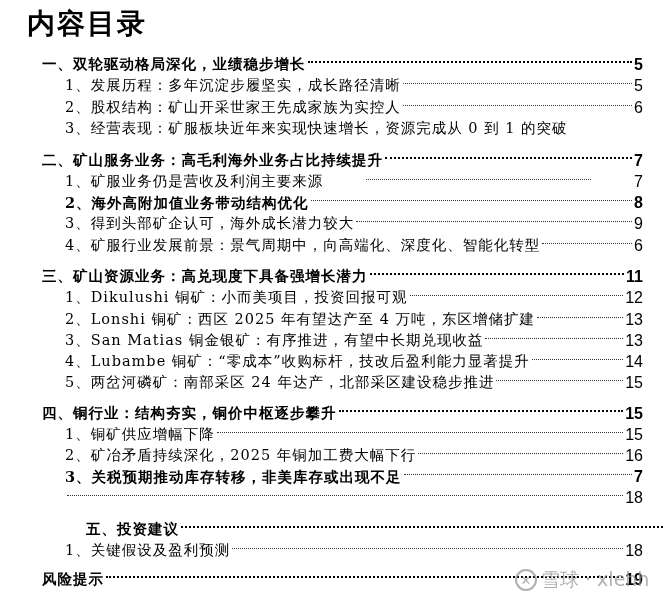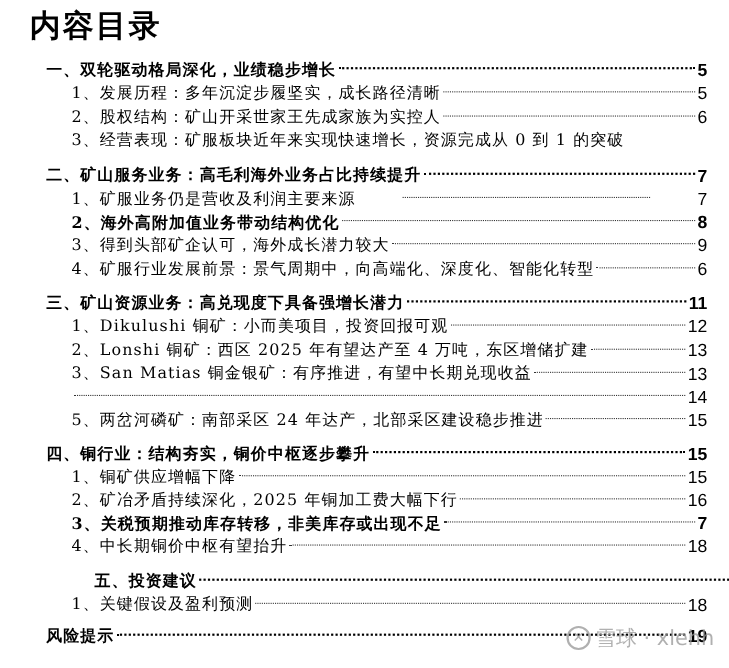--- a/index.html
+++ b/index.html
@@ -169,20 +169,21 @@
     <span class="label">2、Lonshi 铜矿：西区 2025 年有望达产至 4 万吨，东区增储扩建</span>
     <span class="leader"></span>
     <span class="page">13</span>
   </div>
   <div class="row item" style="top:330px;">
     <span class="label">3、San Matias 铜金银矿：有序推进，有望中长期兑现收益</span>
     <span class="leader"></span>
     <span class="page">13</span>
   </div>
   <div class="row item" style="top:351px;">
+    <span class="label">4、Lubambe 铜矿：“零成本”收购标杆，技改后盈利能力显著提升</span>
     <span class="leader"></span>
     <span class="page">14</span>
   </div>
   <div class="row item" style="top:372px;">
     <span class="label">5、两岔河磷矿：南部采区 24 年达产，北部采区建设稳步推进</span>
     <span class="leader"></span>
     <span class="page">15</span>
   </div>
 
   <div class="row section" style="top:403px;">
@@ -199,21 +200,20 @@
     <span class="label">2、矿冶矛盾持续深化，2025 年铜加工费大幅下行</span>
     <span class="leader"></span>
     <span class="page">16</span>
   </div>
   <div class="row item" style="top:466px;font-weight:bold;">
     <span class="label">3、关税预期推动库存转移，非美库存或出现不足</span>
     <span class="leader"></span>
     <span class="page">7</span>
   </div>
   <div class="row item" style="top:487px;">
-    <span class="label">4、中长期铜价中枢有望抬升</span>
     <span class="leader"></span>
     <span class="page">18</span>
   </div>
 
   <div class="row section" style="top:519px;margin-left:44px;">
     <span class="label">五、投资建议</span>
     <span class="leader"></span>
     <span class="page">18</span>
   </div>
   <div class="row item" style="top:540px;">

